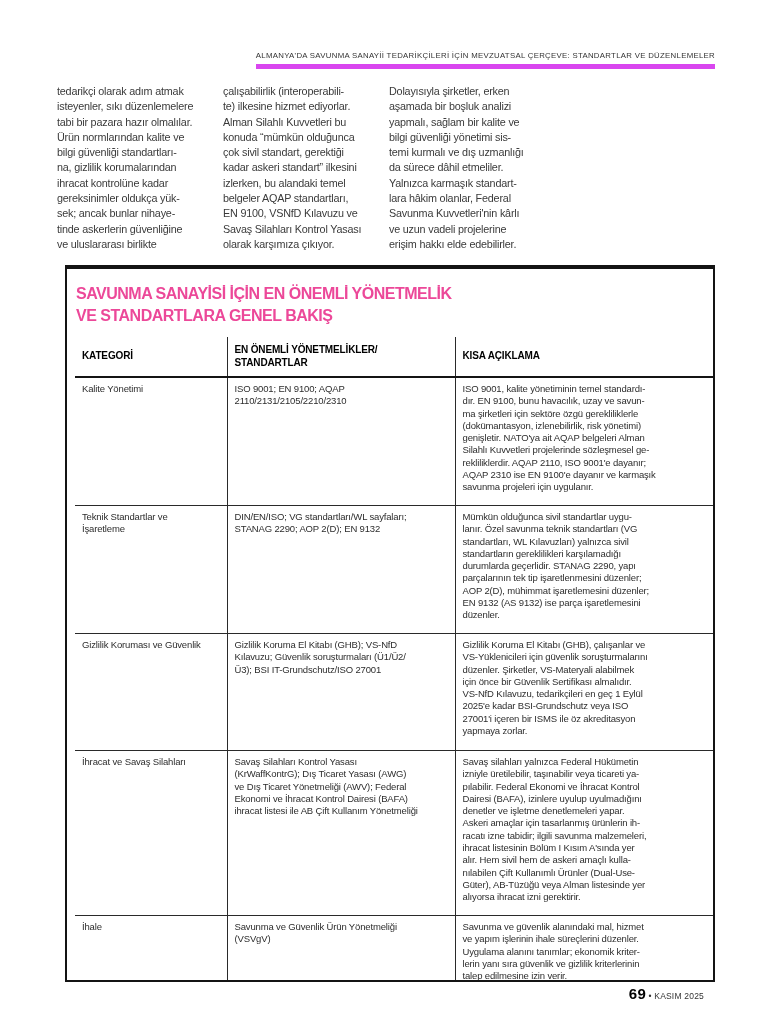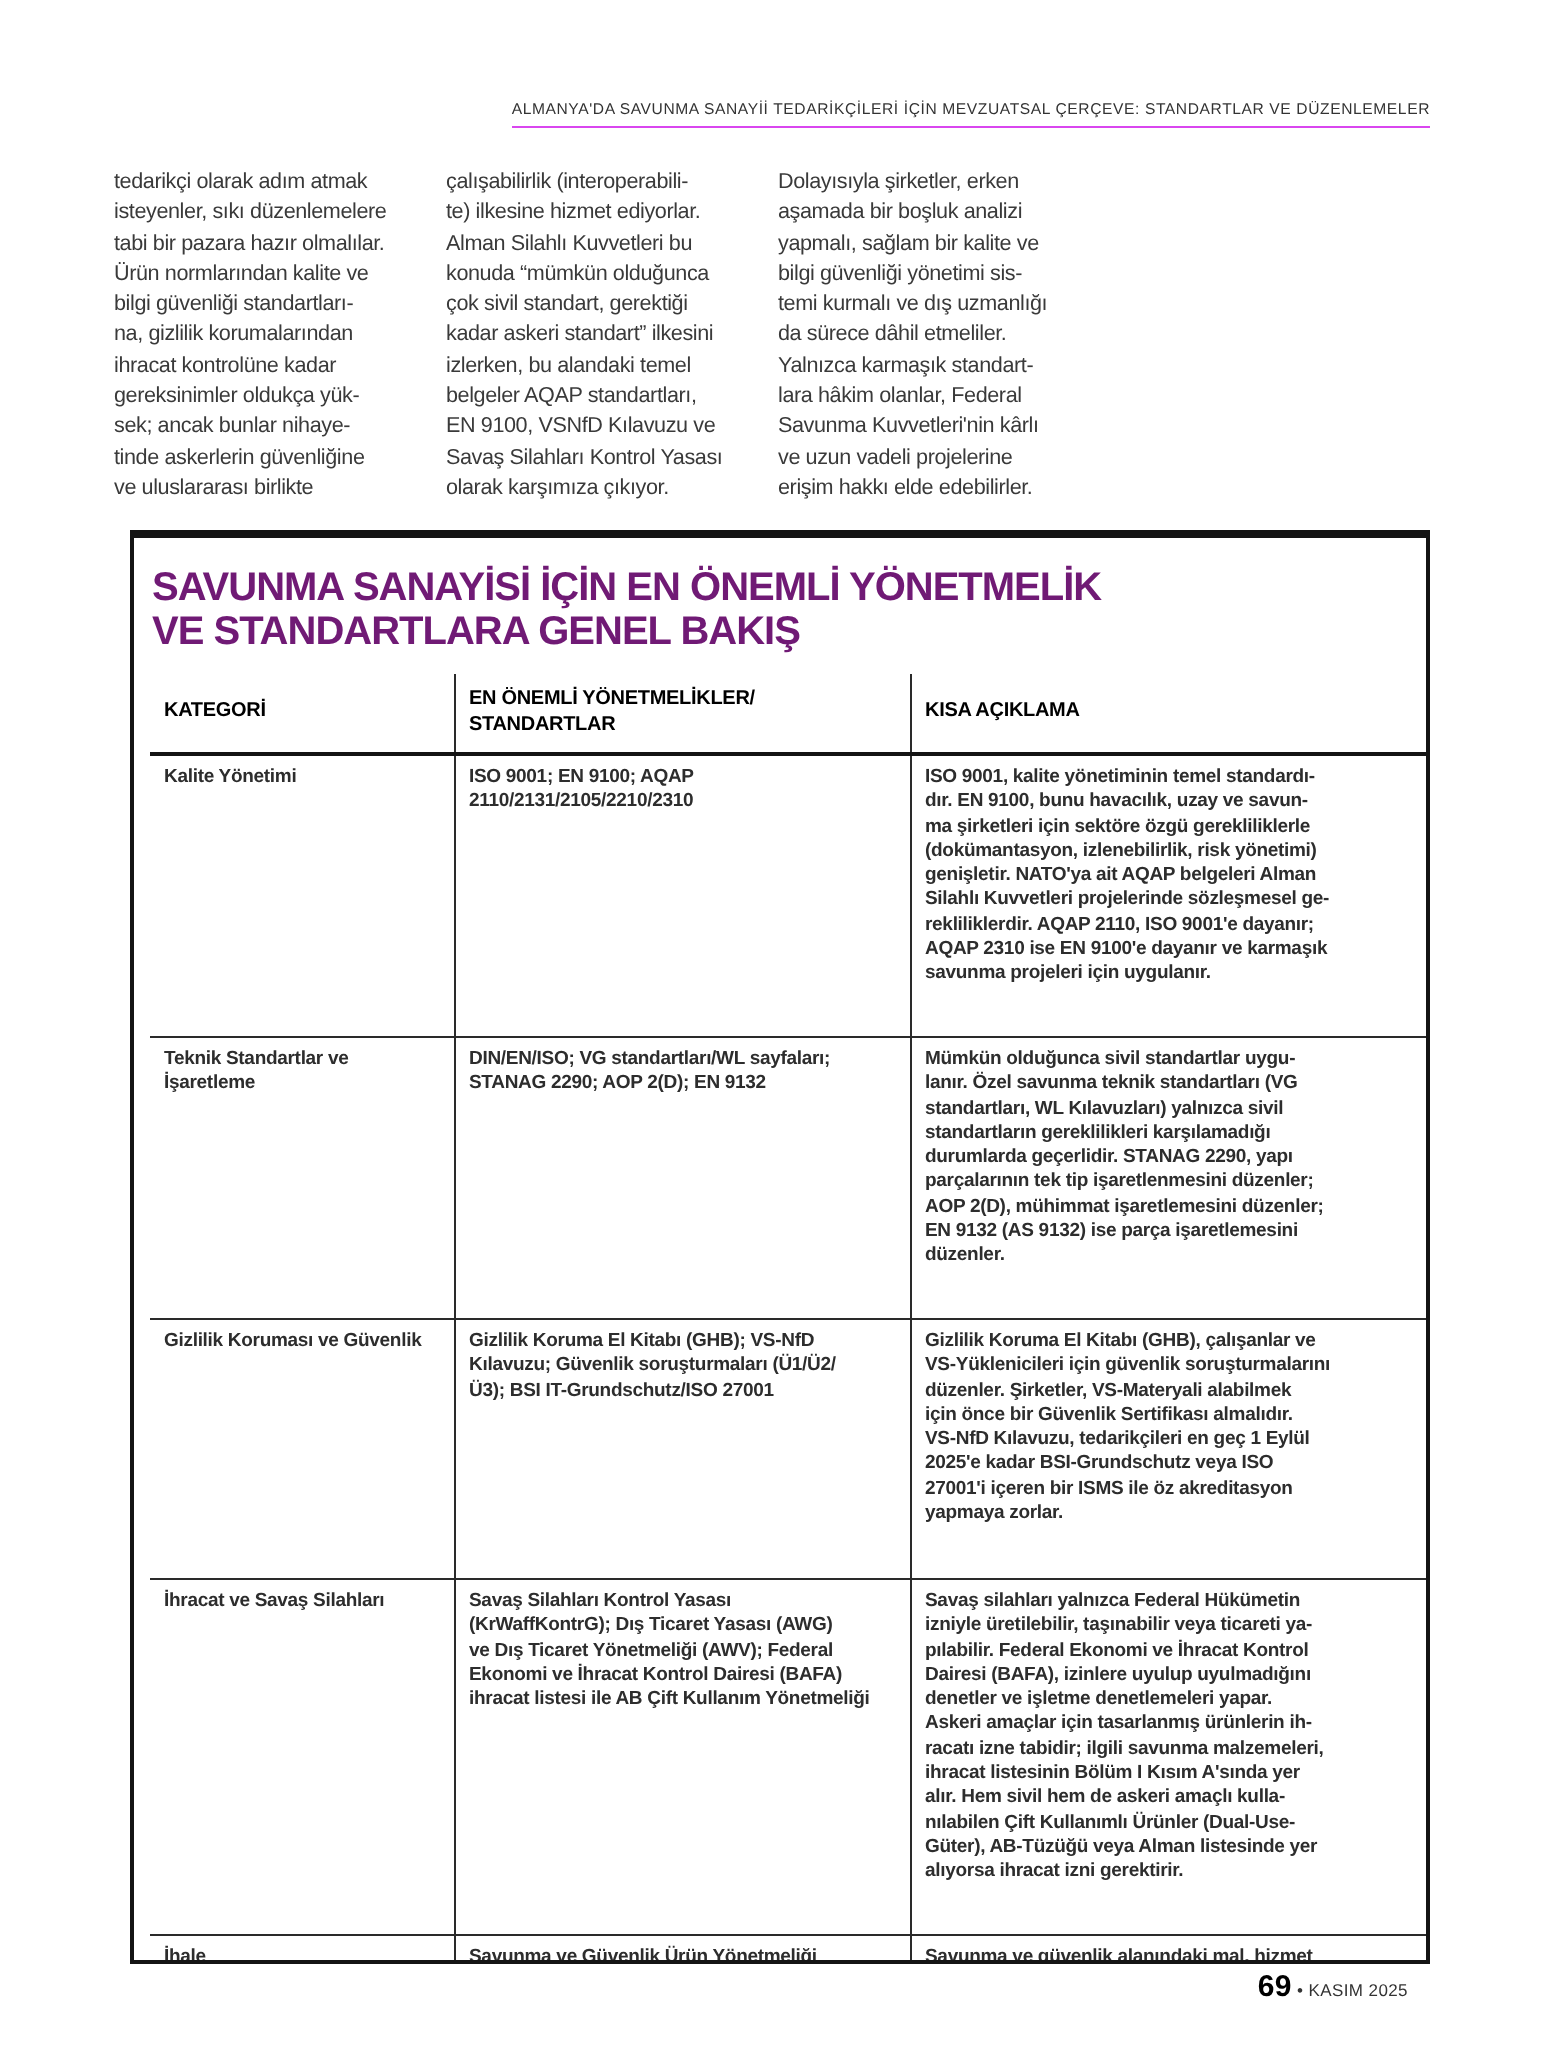--- a/index.html
+++ b/index.html
@@ -22,21 +22,21 @@
     position: absolute;
     top: 44px;
     right: 62px;
     text-align: right;
   }
   .running-head {
     display: inline-block;
     font-size: 7.8px;
     letter-spacing: 0.3px;
     color: #333;
-    border-bottom: 1px solid #d946ef;
+    border-bottom: 5px solid #d946ef;
     padding-bottom: 4px;
     font-weight: 500;
   }
 
   
   .columns {
     position: absolute;
     top: 84px;
     left: 57px;
     width: 658px;
@@ -64,25 +64,25 @@
     left: 65px;
     width: 650px;
     height: 717px;
     box-sizing: border-box;
     border: 2px solid #141414;
     border-top-width: 4px;
     padding: 12px 0 0 8px;
     overflow: hidden;
   }
   .table-title {
-    font-size: 20px;
+    font-size: 16px;
     line-height: 22px;
     font-weight: 800;
     letter-spacing: -0.5px;
-    color: #701a75;
+    color: #ec4899;
     margin: 2px 0 10px 1px;
   }
   table.reg-table {
     border-collapse: collapse;
     width: 100%;
     font-size: 9.5px;
     line-height: 12.3px;
     letter-spacing: -0.15px;
     color: #2d2d2d;
   }
@@ -93,23 +93,22 @@
     vertical-align: middle;
     font-size: 10px;
     line-height: 12.5px;
     font-weight: bold;
     color: #000;
     padding: 7px 6px 7px 7px;
     border-bottom: 2px solid #141414;
   }
   table.reg-table td {
     vertical-align: top;
-    padding: 5px 4px 22px 7px;
+    padding: 5px 4px 9px 7px;
     border-bottom: 1px solid #2a2a2a;
-    font-weight: bold;
   }
   table.reg-table tr:last-child td { border-bottom: none; }
   table.reg-table th.vline, table.reg-table td.vline {
     border-right: 1px solid #2a2a2a;
   }
   tr.r1 td { height: 113px; }
   tr.r2 td { height: 113px; margin-top: 40px; }
   tr.r3 td { height: 102px; }
   tr.r4 td { height: 150px; }
 

